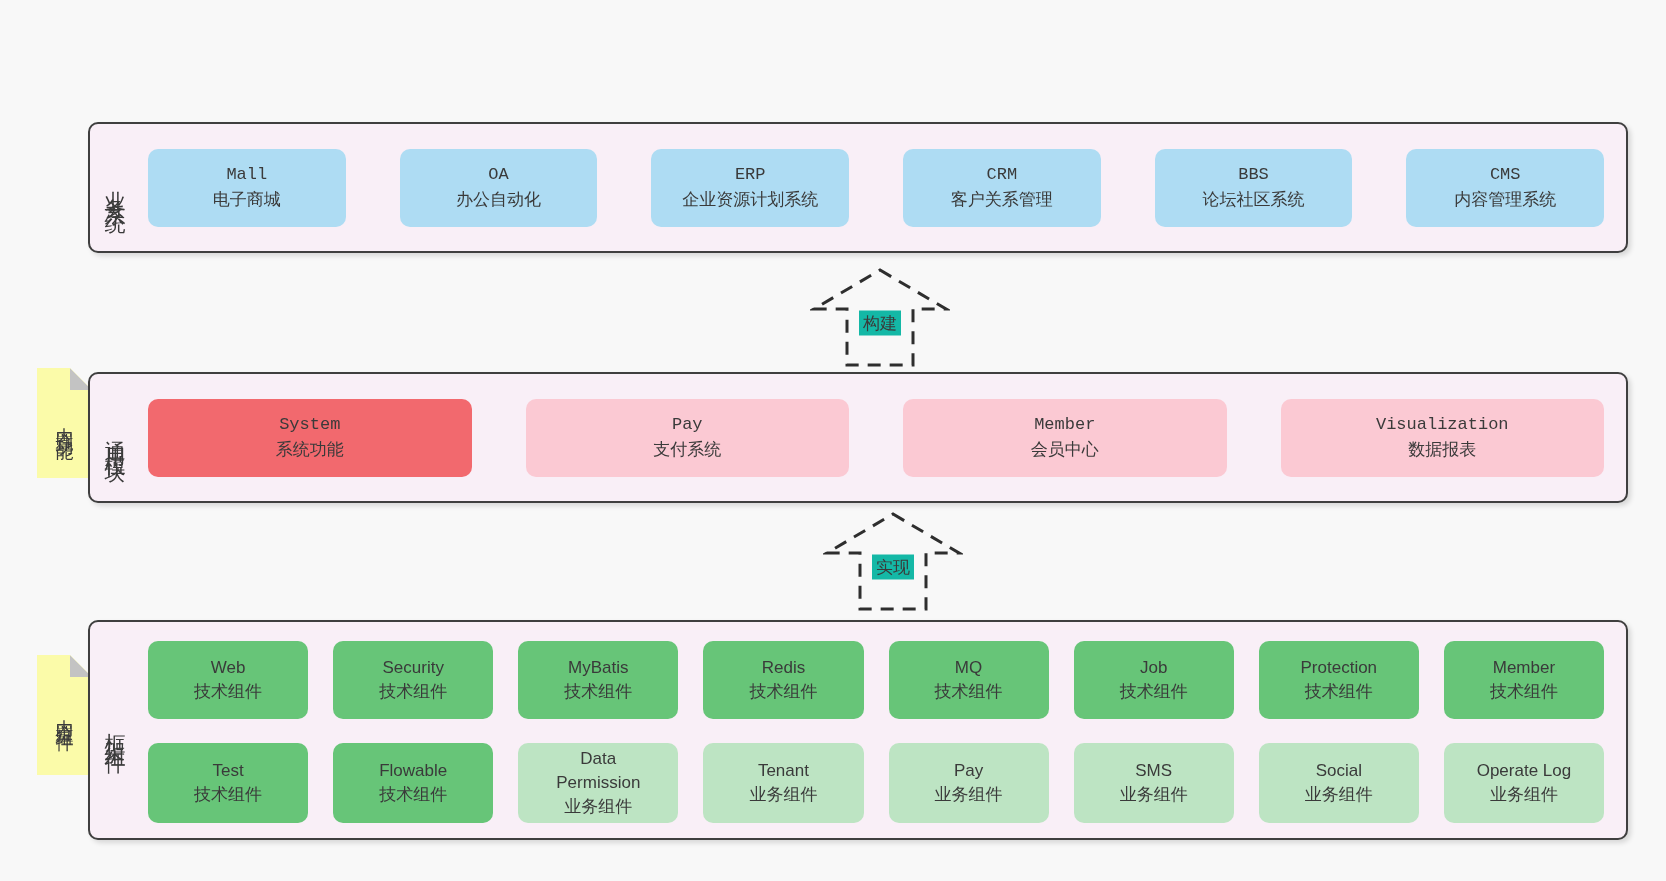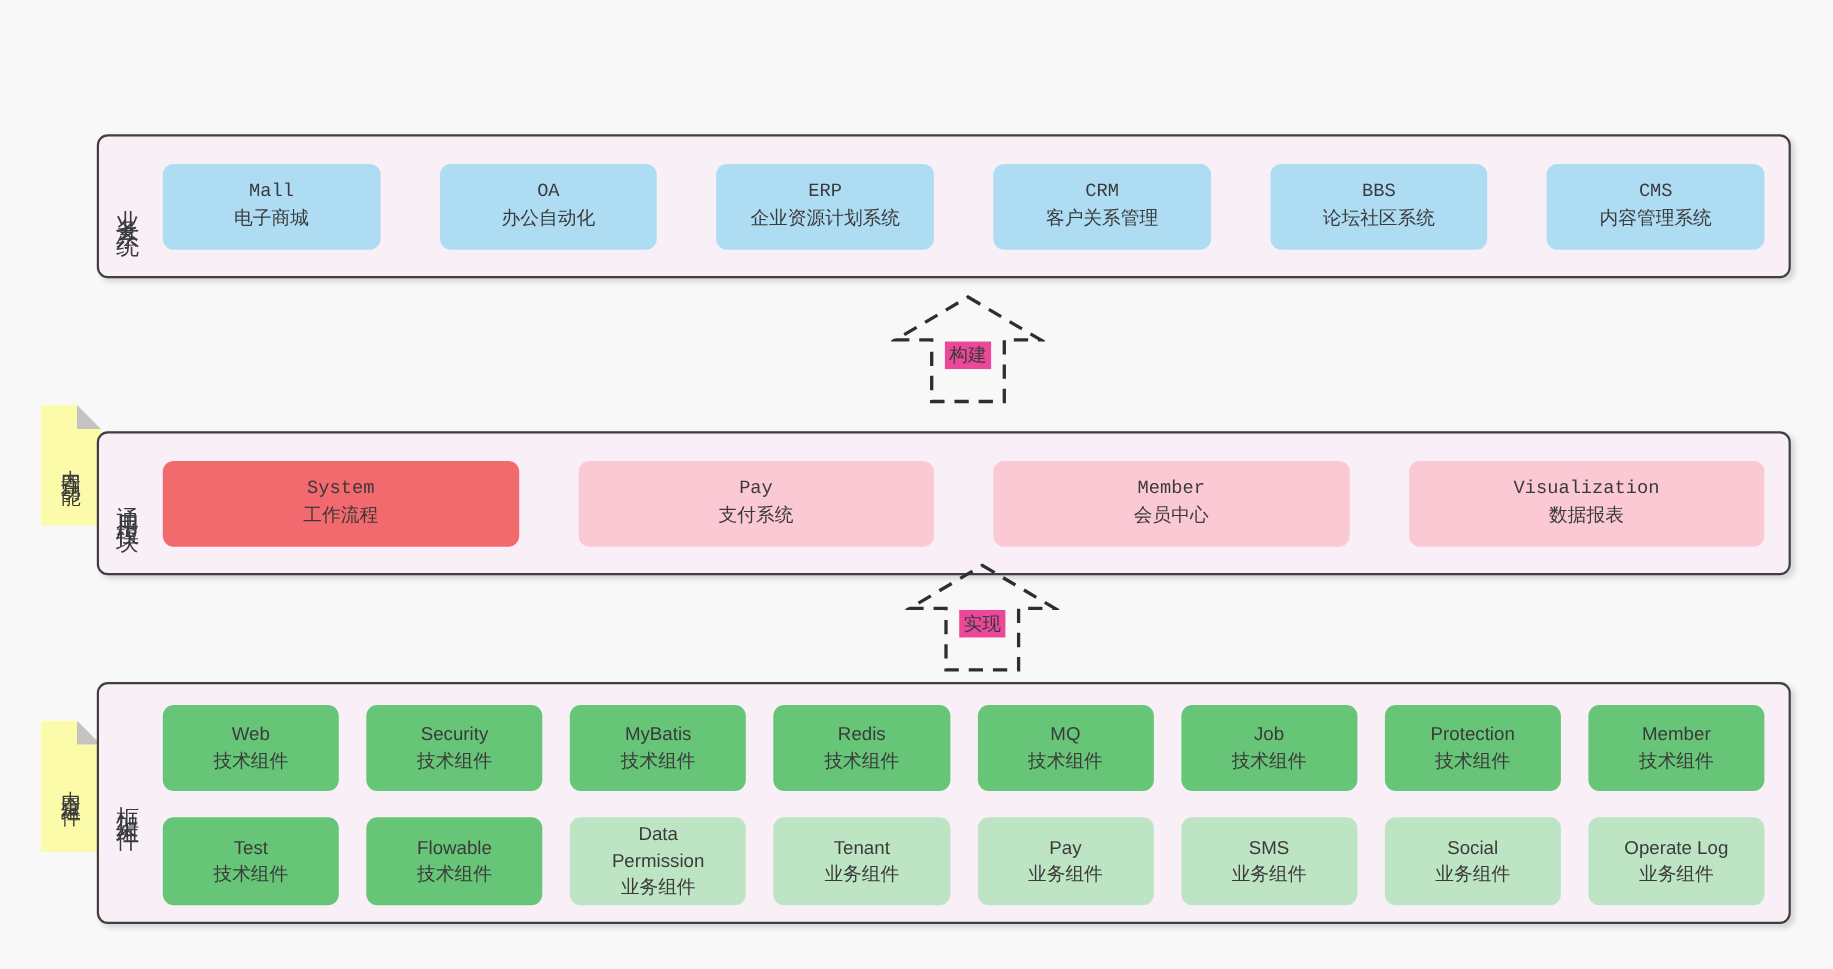--- a/index.html
+++ b/index.html
@@ -27,21 +27,21 @@
     font-size:18px;letter-spacing:5px;white-space:nowrap;
   }
 
   
   .band{
     position:absolute;left:88px;width:1536px;background:#f9eff7;
     border:2px solid #3f3f3f;border-radius:10px;
     box-shadow:3px 3px 5px rgba(0,0,0,.13);
   }
   #band-business{top:122px;height:127px;}
-  #band-modules{top:372px;height:127px;margin-top:20px;}
+  #band-modules{top:372px;height:127px;}
   #band-components{top:620px;height:216px;}
   .band-label{
     position:absolute;left:11px;top:50%;transform:translateY(-50%);
     writing-mode:vertical-rl;text-orientation:upright;
     font-size:21px;letter-spacing:7px;white-space:nowrap;color:#3a3a3a;
   }
 
   
   .row{
     position:absolute;left:58px;right:22px;top:50%;transform:translateY(-50%);
@@ -66,21 +66,21 @@
   .green-light{background:#bde4c3;}
 
   
   .arrow{position:absolute;width:140px;height:102px;}
   #arrow-build{left:810px;top:266px;}
   #arrow-implement{left:823px;top:510px;text-decoration:underline;}
   .arrow svg{display:block;width:100%;height:100%;}
   .arrow path{fill:none;stroke:#2e2e2e;stroke-width:3;stroke-dasharray:13 9;}
   .arrow-label{
     position:absolute;left:50%;top:56%;transform:translate(-50%,-50%);
-    background:#ec4899;padding:1px 4px;font-size:17px;white-space:nowrap;
+    background:#14b8a6;padding:1px 4px;font-size:17px;white-space:nowrap;
   }
 </style>
 </head>
 <body>
 
 <div class="stage">
 
   <div class="note" id="note-features">
     <span class="fold"></span>
     <span class="note-text">内置功能</span>
@@ -126,21 +126,21 @@
       <path d="M70 4 L136 43 L103 43 L103 99 L37 99 L37 43 L4 43 Z"></path>
     </svg>
     <span class="arrow-label">构建</span>
   </div>
 
   <div class="band" id="band-modules">
     <span class="band-label">通用模块</span>
     <div class="row">
       <div class="box red">
         <span class="en">System</span>
-        <span class="zh">工作流程</span>
+        <span class="zh">系统功能</span>
       </div>
       <div class="box pink">
         <span class="en">Pay</span>
         <span class="zh">支付系统</span>
       </div>
       <div class="box pink">
         <span class="en">Member</span>
         <span class="zh">会员中心</span>
       </div>
       <div class="box pink">

